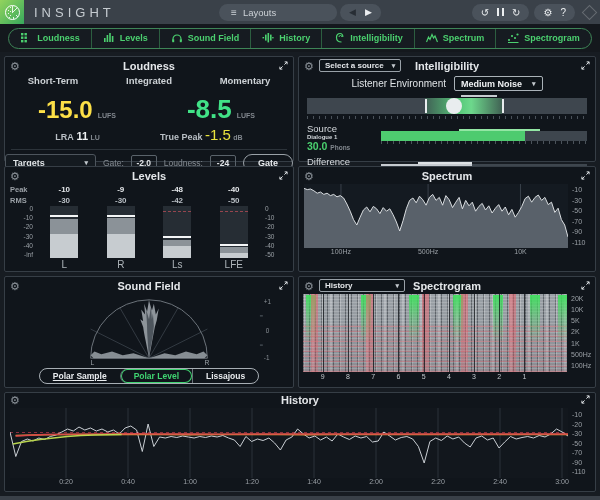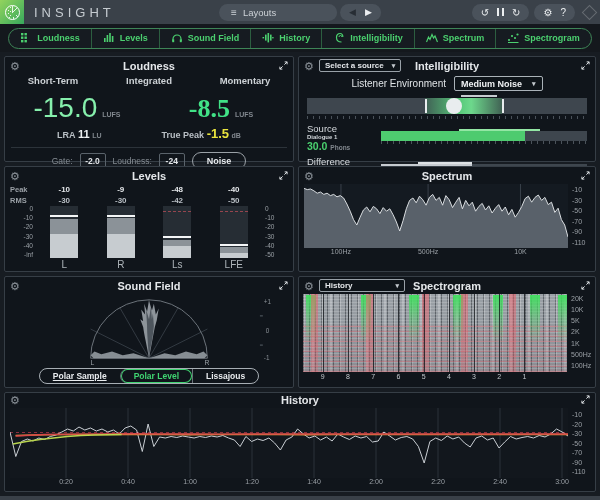--- a/index.html
+++ b/index.html
@@ -34,28 +34,28 @@
   .phead h2{margin:0;text-align:center;color:#e4e7ea;font-size:11px;font-weight:bold;line-height:18px;}
   .gear{position:absolute;left:5px;top:2px;color:#8d949b;font-size:11px;line-height:15px;cursor:pointer;}
   .expand{position:absolute;right:5px;top:4px;cursor:pointer;}
   .hsel{position:absolute;left:20px;top:2px;height:13px;background:#0e1419;border:1px solid #99a1a8;border-radius:2px;color:#e4e7ea;font-size:8px;font-weight:bold;display:flex;align-items:center;gap:8px;padding:0 5px;cursor:pointer;}
   .chev{font-size:7px;color:#c3c9ce;}
   
   .ld-labels{display:flex;color:#cdd2d6;font-size:9.5px;font-weight:bold;margin-top:1px;}
   .ld-labels div{flex:1;text-align:center;}
   .ld-vals{display:flex;align-items:flex-end;height:34px;}
   .ld-vals .cell{flex:1;display:flex;align-items:baseline;justify-content:center;gap:5px;}
-  .num-st{color:#86efac;font-size:28px;font-weight:normal;line-height:.85;}
+  .num-st{color:#fde047;font-size:24px;font-weight:bold;line-height:.85;}
   .num-int{color:#f04f66;font-size:36px;font-weight:bold;line-height:.85;}
-  .num-mo{color:#41e287;font-size:26px;font-weight:bold;line-height:.85;font-family:Liberation Serif, serif;}
+  .num-mo{color:#41e287;font-size:26px;font-weight:bold;line-height:.85;}
   .unit{color:#82888f;font-size:7px;font-weight:bold;}
   .ld-sub{display:flex;justify-content:center;gap:60px;align-items:baseline;margin-top:6px;font-size:9px;}
   .ld-sub .lab{color:#b9bfc5;font-weight:bold;}
   .ld-sub .v-white{color:#eef1f3;font-size:11px;font-weight:bold;}
-  .ld-sub .v-yellow{color:#e9e43e;font-size:13px;font-weight:bold;}
+  .ld-sub .v-yellow{color:#e9e43e;font-size:15px;font-weight:normal;}
   .ld-div{height:1px;background:#2c333a;margin:6px 6px 0 6px;}
   .ld-ctrl{display:flex;align-items:center;justify-content:center;gap:7px;height:25px;}
   .sel{background:#141a20;border:1px solid #4d555d;border-radius:3px;height:17px;display:flex;align-items:center;justify-content:space-between;color:#dfe3e6;font-size:9px;font-weight:bold;padding:0 7px;width:100px;cursor:pointer;}
   .ctl-lab{color:#858c93;font-size:8.5px;}
   .vbox{border:1px solid #5a636b;border-radius:2px;height:16px;min-width:26px;display:flex;align-items:center;justify-content:center;color:#e3e6e9;font-size:8.5px;font-weight:bold;padding:0 3px;cursor:text;}
   .gate{border:1px solid #9aa1a7;border-radius:10px;height:18px;padding:0 14px;display:flex;align-items:center;color:#e8ebee;font-size:9px;font-weight:bold;background:none;cursor:pointer;}
   
   .env-row{display:flex;align-items:center;justify-content:center;gap:8px;margin-top:2px;}
   .env-lab{color:#dfe3e6;font-size:10px;}
   .env-sel{background:#0e1419;border:1px solid #aab2b8;border-radius:2px;height:15px;display:flex;align-items:center;gap:10px;color:#f0f2f4;font-size:9px;font-weight:bold;padding:0 6px;cursor:pointer;}
@@ -244,25 +244,29 @@
             <span class="num-mo">-8.5</span>
             <span class="unit">LUFS</span>
           </div>
       </div>
       <div class="ld-sub">
         <span><span class="lab">LRA</span> <span class="v-white">11</span> <span class="unit">LU</span></span>
         <span><span class="lab">True Peak</span> <span class="v-yellow">-1.5</span> <span class="unit">dB</span></span>
       </div>
       <div class="ld-div"></div>
       <div class="ld-ctrl">
+        <div class="sel">
+            <span>Targets</span>
+            <span class="chev">▾</span>
+          </div>
         <span class="ctl-lab">Gate:</span>
         <div class="vbox">-2.0</div>
         <span class="ctl-lab">Loudness:</span>
         <div class="vbox">-24</div>
-        <button class="gate">Noise</button>
+        <button class="gate">Gate</button>
       </div>
     </section>
 
     <section class="panel" style="left:298px;top:4px;width:298px;height:106px;">
       <div class="phead">
         <span class="gear">⚙</span>
         <div class="hsel">
             <span>Select a source</span>
             <span class="chev">▾</span>
           </div>

